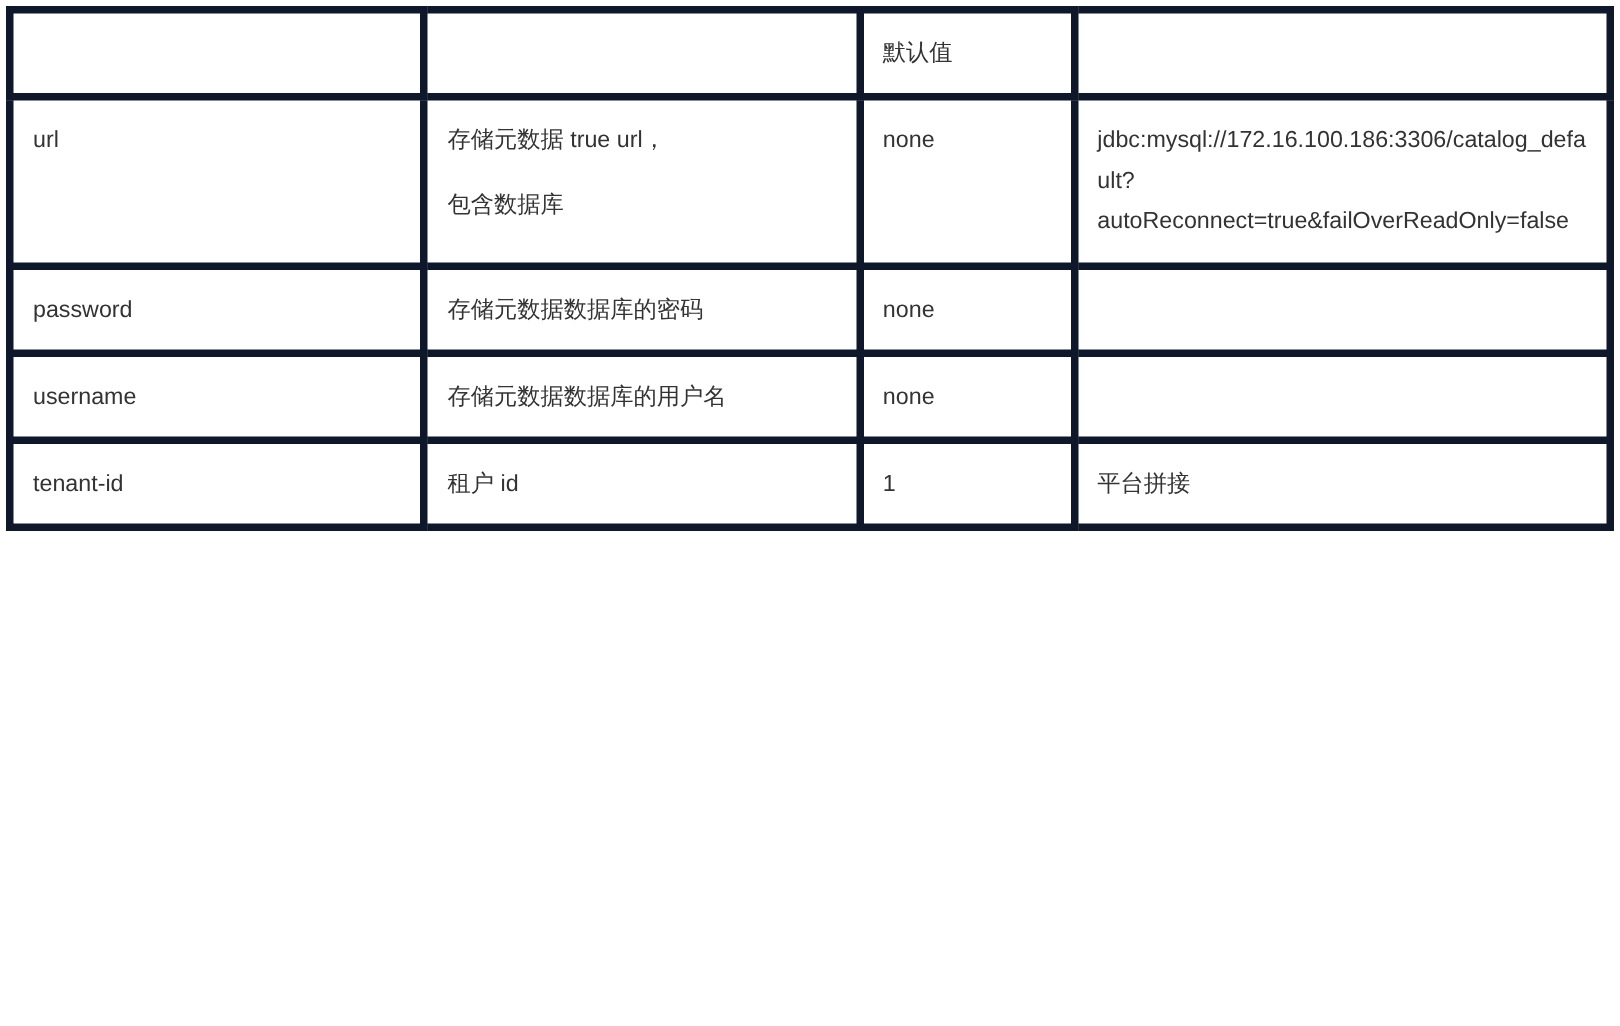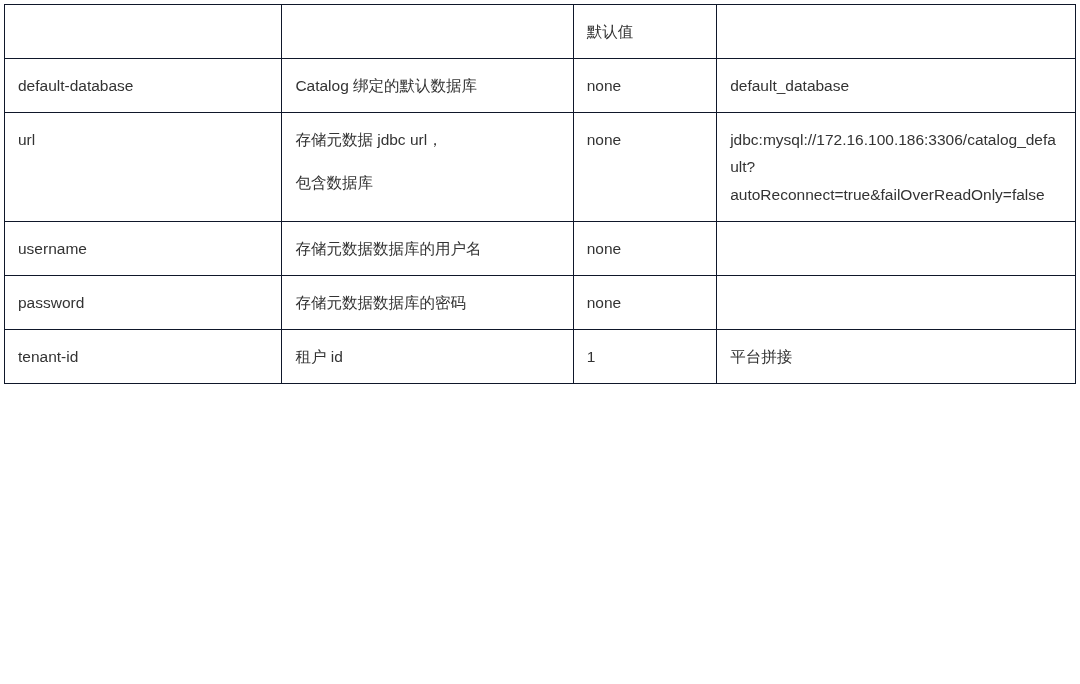--- a/index.html
+++ b/index.html
@@ -13,21 +13,21 @@
       padding: 4px;
       font-size: 15.5px;
       color: #333333;
     }
     table {
       width: 100%;
       border-collapse: collapse;
       table-layout: fixed;
     }
     th, td {
-      border: 1px solid #0f172a;
+      border: 5px solid #0f172a;
       padding: 13px 13px;
       text-align: left;
       vertical-align: top;
       font-weight: normal;
       word-wrap: break-word;
       overflow-wrap: break-word;
       line-height: 1.75;
     }
     th {
       background: #ffffff;
@@ -59,43 +59,37 @@
     <tr>
       <th></th>
       <th></th>
       <th>默认值</th>
       <th></th>
     </tr>
   </thead>
   <tbody>
 
       <tr>
-        <td>default-database</td>
-        <td>Catalog 绑定的默认数据库</td>
-        <td>none</td>
-        <td>default_database</td>
-      </tr>
-      <tr>
         <td>url</td>
         <td class="multi-line">
-          <span>存储元数据 jdbc url，</span>
+          <span>存储元数据 true url，</span>
           <span>包含数据库</span>
         </td>
         <td>none</td>
         <td>jdbc:mysql://172.16.100.186:3306/catalog_default?autoReconnect=true&amp;failOverReadOnly=false</td>
       </tr>
       <tr>
-        <td>username</td>
-        <td>存储元数据数据库的用户名</td>
+        <td>password</td>
+        <td>存储元数据数据库的密码</td>
         <td>none</td>
         <td></td>
       </tr>
       <tr>
-        <td>password</td>
-        <td>存储元数据数据库的密码</td>
+        <td>username</td>
+        <td>存储元数据数据库的用户名</td>
         <td>none</td>
         <td></td>
       </tr>
       <tr>
         <td>tenant-id</td>
         <td>租户 id</td>
         <td>1</td>
         <td>平台拼接</td>
       </tr>
     </tbody>

